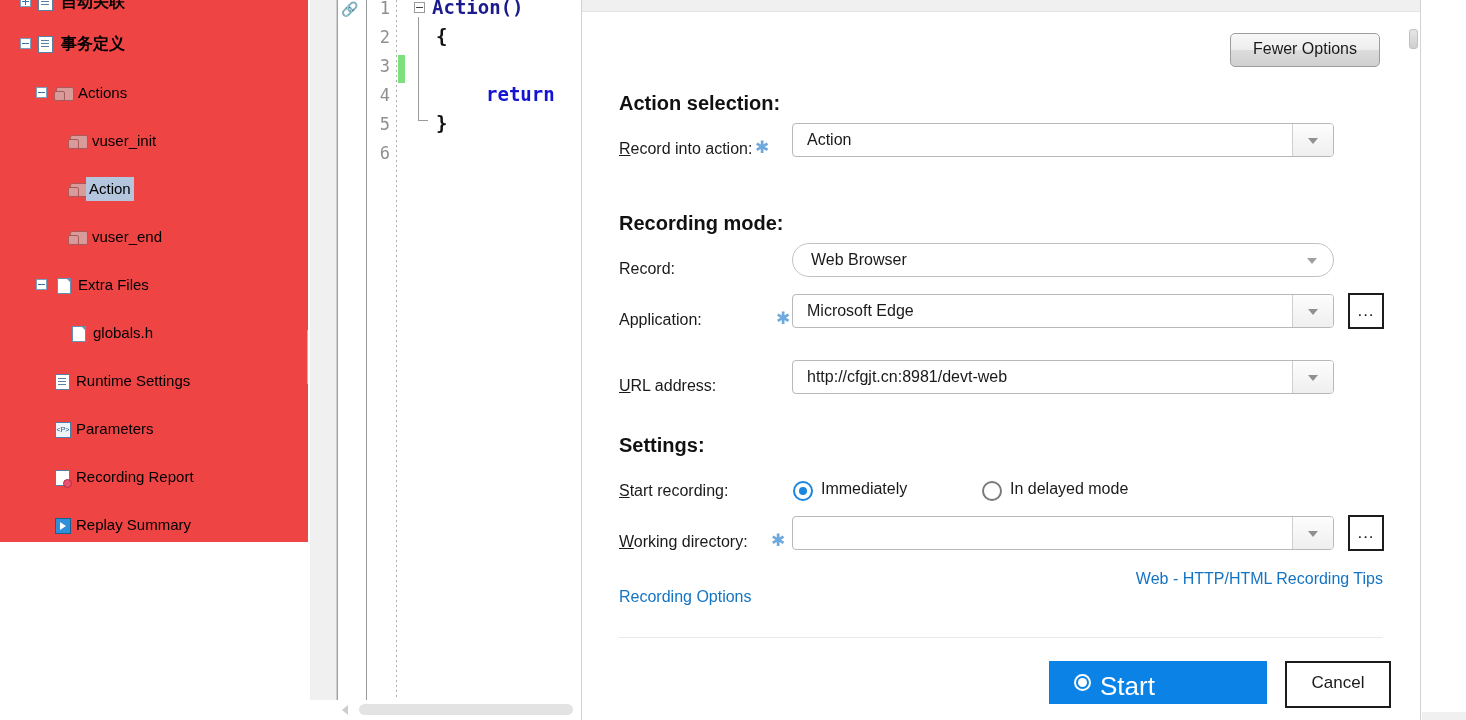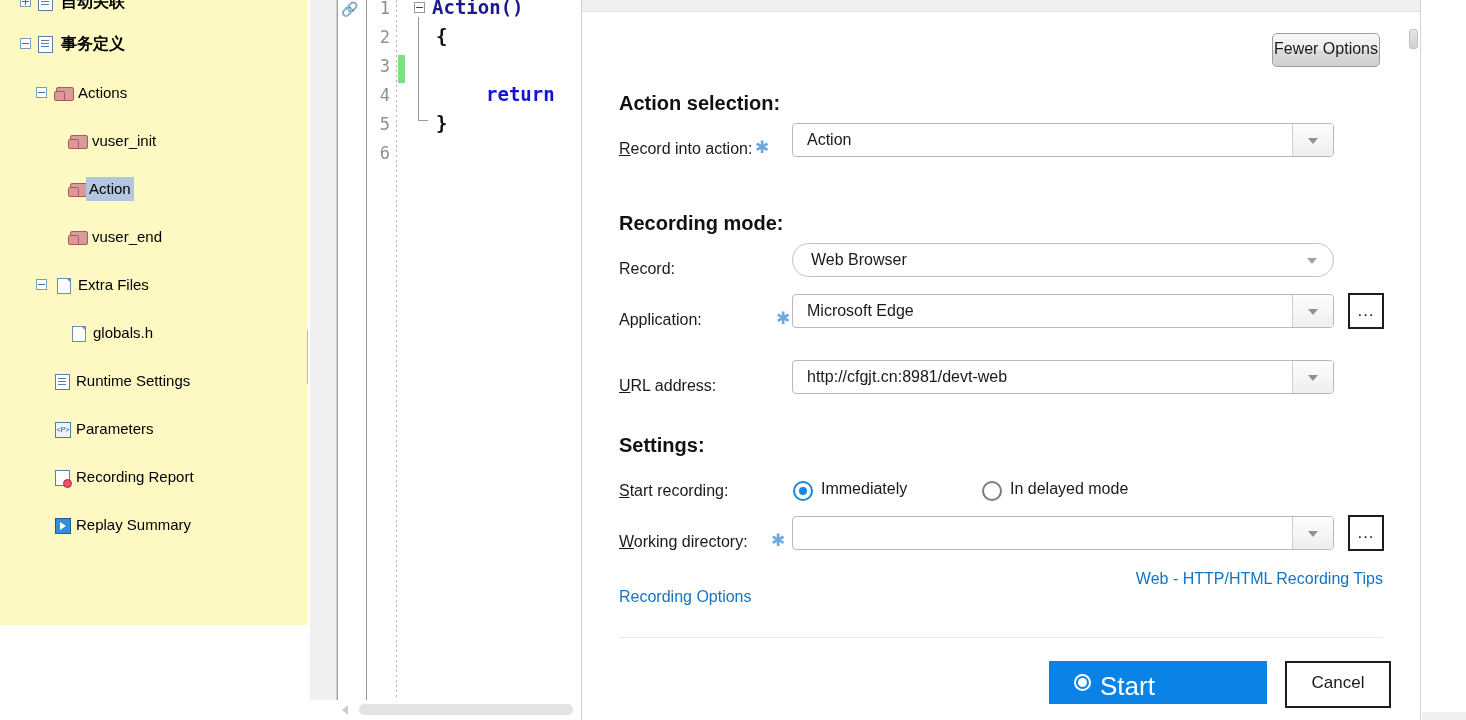--- a/index.html
+++ b/index.html
@@ -6,22 +6,22 @@
     margin: 0; padding: 0;
     width: 1466px; height: 720px;
     overflow: hidden;
     background: #ffffff;
     font-family: "Liberation Sans", sans-serif;
   }
   #root { position: relative; width: 1466px; height: 720px; }
 
   
   #tree-panel {
-    position: absolute; left: 0; top: 0; width: 308px; height: 625px;
-    background: #fef9c3; overflow: hidden;
+    position: absolute; left: 0; top: 0; width: 308px; height: 542px;
+    background: #ef4444; overflow: hidden;
   }
   .tree-row {
     position: relative; height: 24px; line-height: 24px;
     white-space: nowrap; font-size: 15px; color: #000;
   }
   .tree-row .expander {
     position: absolute; width: 11px; height: 11px; top: 6px;
     border: 1px solid #7b9ebd; background: #fff;
     box-sizing: border-box;
   }
@@ -200,21 +200,21 @@
     box-sizing: border-box;
   }
   #dialog-topband {
     position: absolute; left: 0; top: 0; right: 0; height: 11px;
     background: #f0f0f0; border-bottom: 1px solid #e4e4e4;
   }
   #dialog-body { position: absolute; left: 0; top: 11px; right: 0; bottom: 0; }
 
   #fewer-options-btn {
     position: absolute; right: 40px; top: 22px;
-    height: 32px; padding: 0 1px;
+    height: 32px; padding: 0 22px;
     font-size: 16px; color: #1a1a1a;
     background: linear-gradient(to bottom, #f7f7f7 0%, #ededed 48%, #dcdcdc 52%, #d0d0d0 100%);
     border: 1px solid #9d9d9d; border-radius: 5px;
     cursor: pointer; line-height: 30px;
   }
 
   .section-title {
     position: absolute; left: 37px;
     font-size: 20px; font-weight: bold; color: #111;
   }

